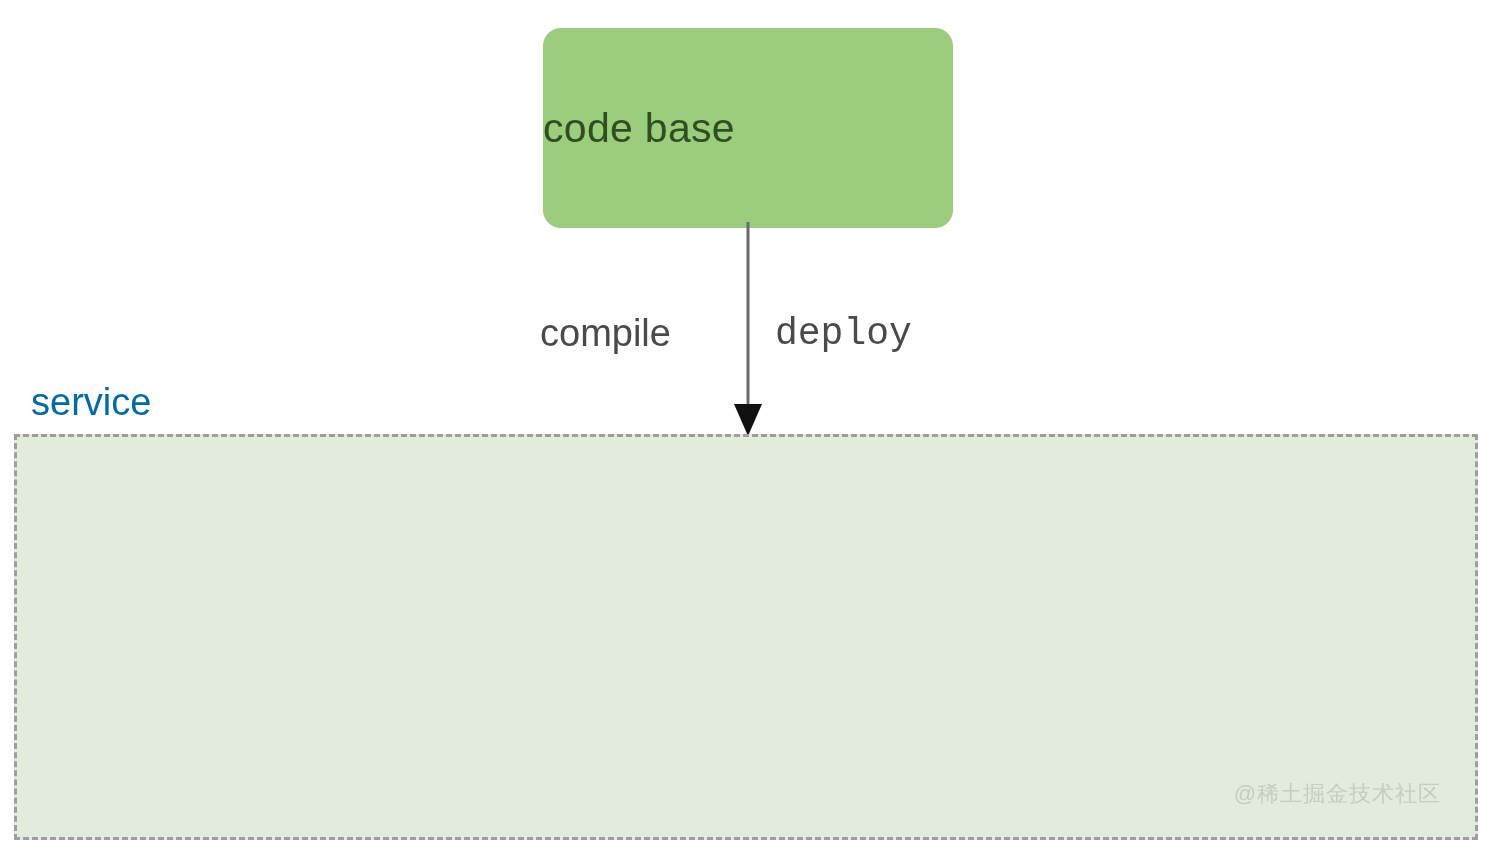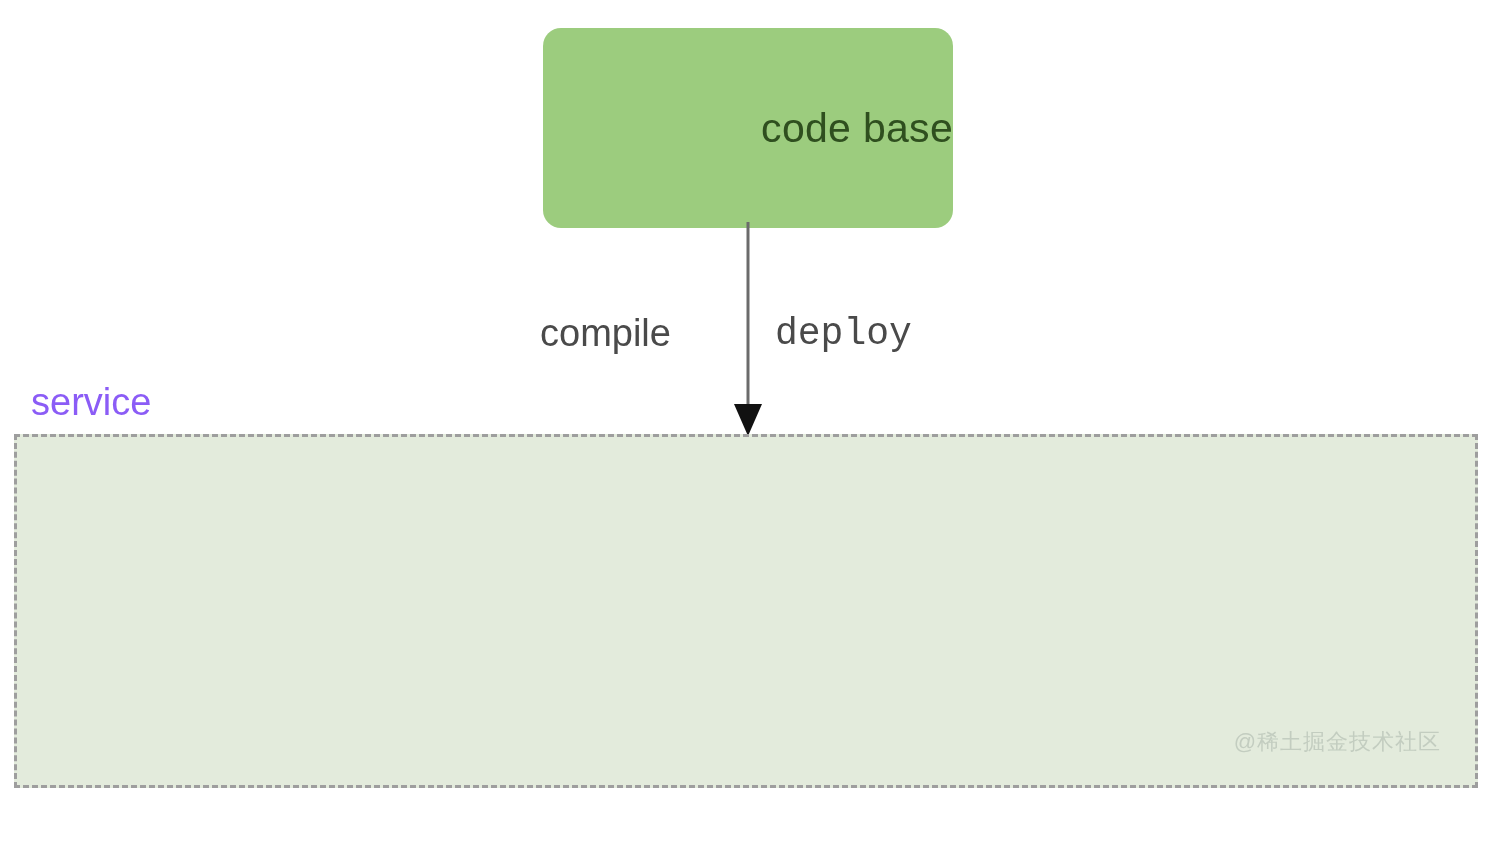--- a/index.html
+++ b/index.html
@@ -22,21 +22,21 @@
   .codebase-node {
     position: absolute;
     left: 543px;
     top: 28px;
     width: 410px;
     height: 200px;
     background: #9ccc7e;
     border-radius: 18px;
     display: flex;
     align-items: center;
-    justify-content: flex-end;
+    justify-content: flex-start;
   }
   .codebase-label {
     font-size: 41px;
     color: #2f4f1f;
     letter-spacing: 0.3px;
     font-family: "Liberation Sans", sans-serif;
   }
 
   
   .arrow-svg {
@@ -65,30 +65,30 @@
     top: 312px;
     font-family: Liberation Mono, monospace;
   }
 
   
   .service-title {
     position: absolute;
     left: 31px;
     top: 381px;
     font-size: 38px;
-    color: #8b5cf6;
+    color: #0369a1;
     white-space: nowrap;
     font-family: "Liberation Sans", sans-serif;
   }
   .service-box {
     position: absolute;
     left: 14px;
     top: 434px;
     width: 1464px;
-    height: 354px;
+    height: 406px;
     background: #e3ebdc;
     border: 3px dashed #9e9e9e;
     box-sizing: border-box;
   }
 
   
   .watermark {
     position: absolute;
     right: 34px;
     bottom: 28px;

